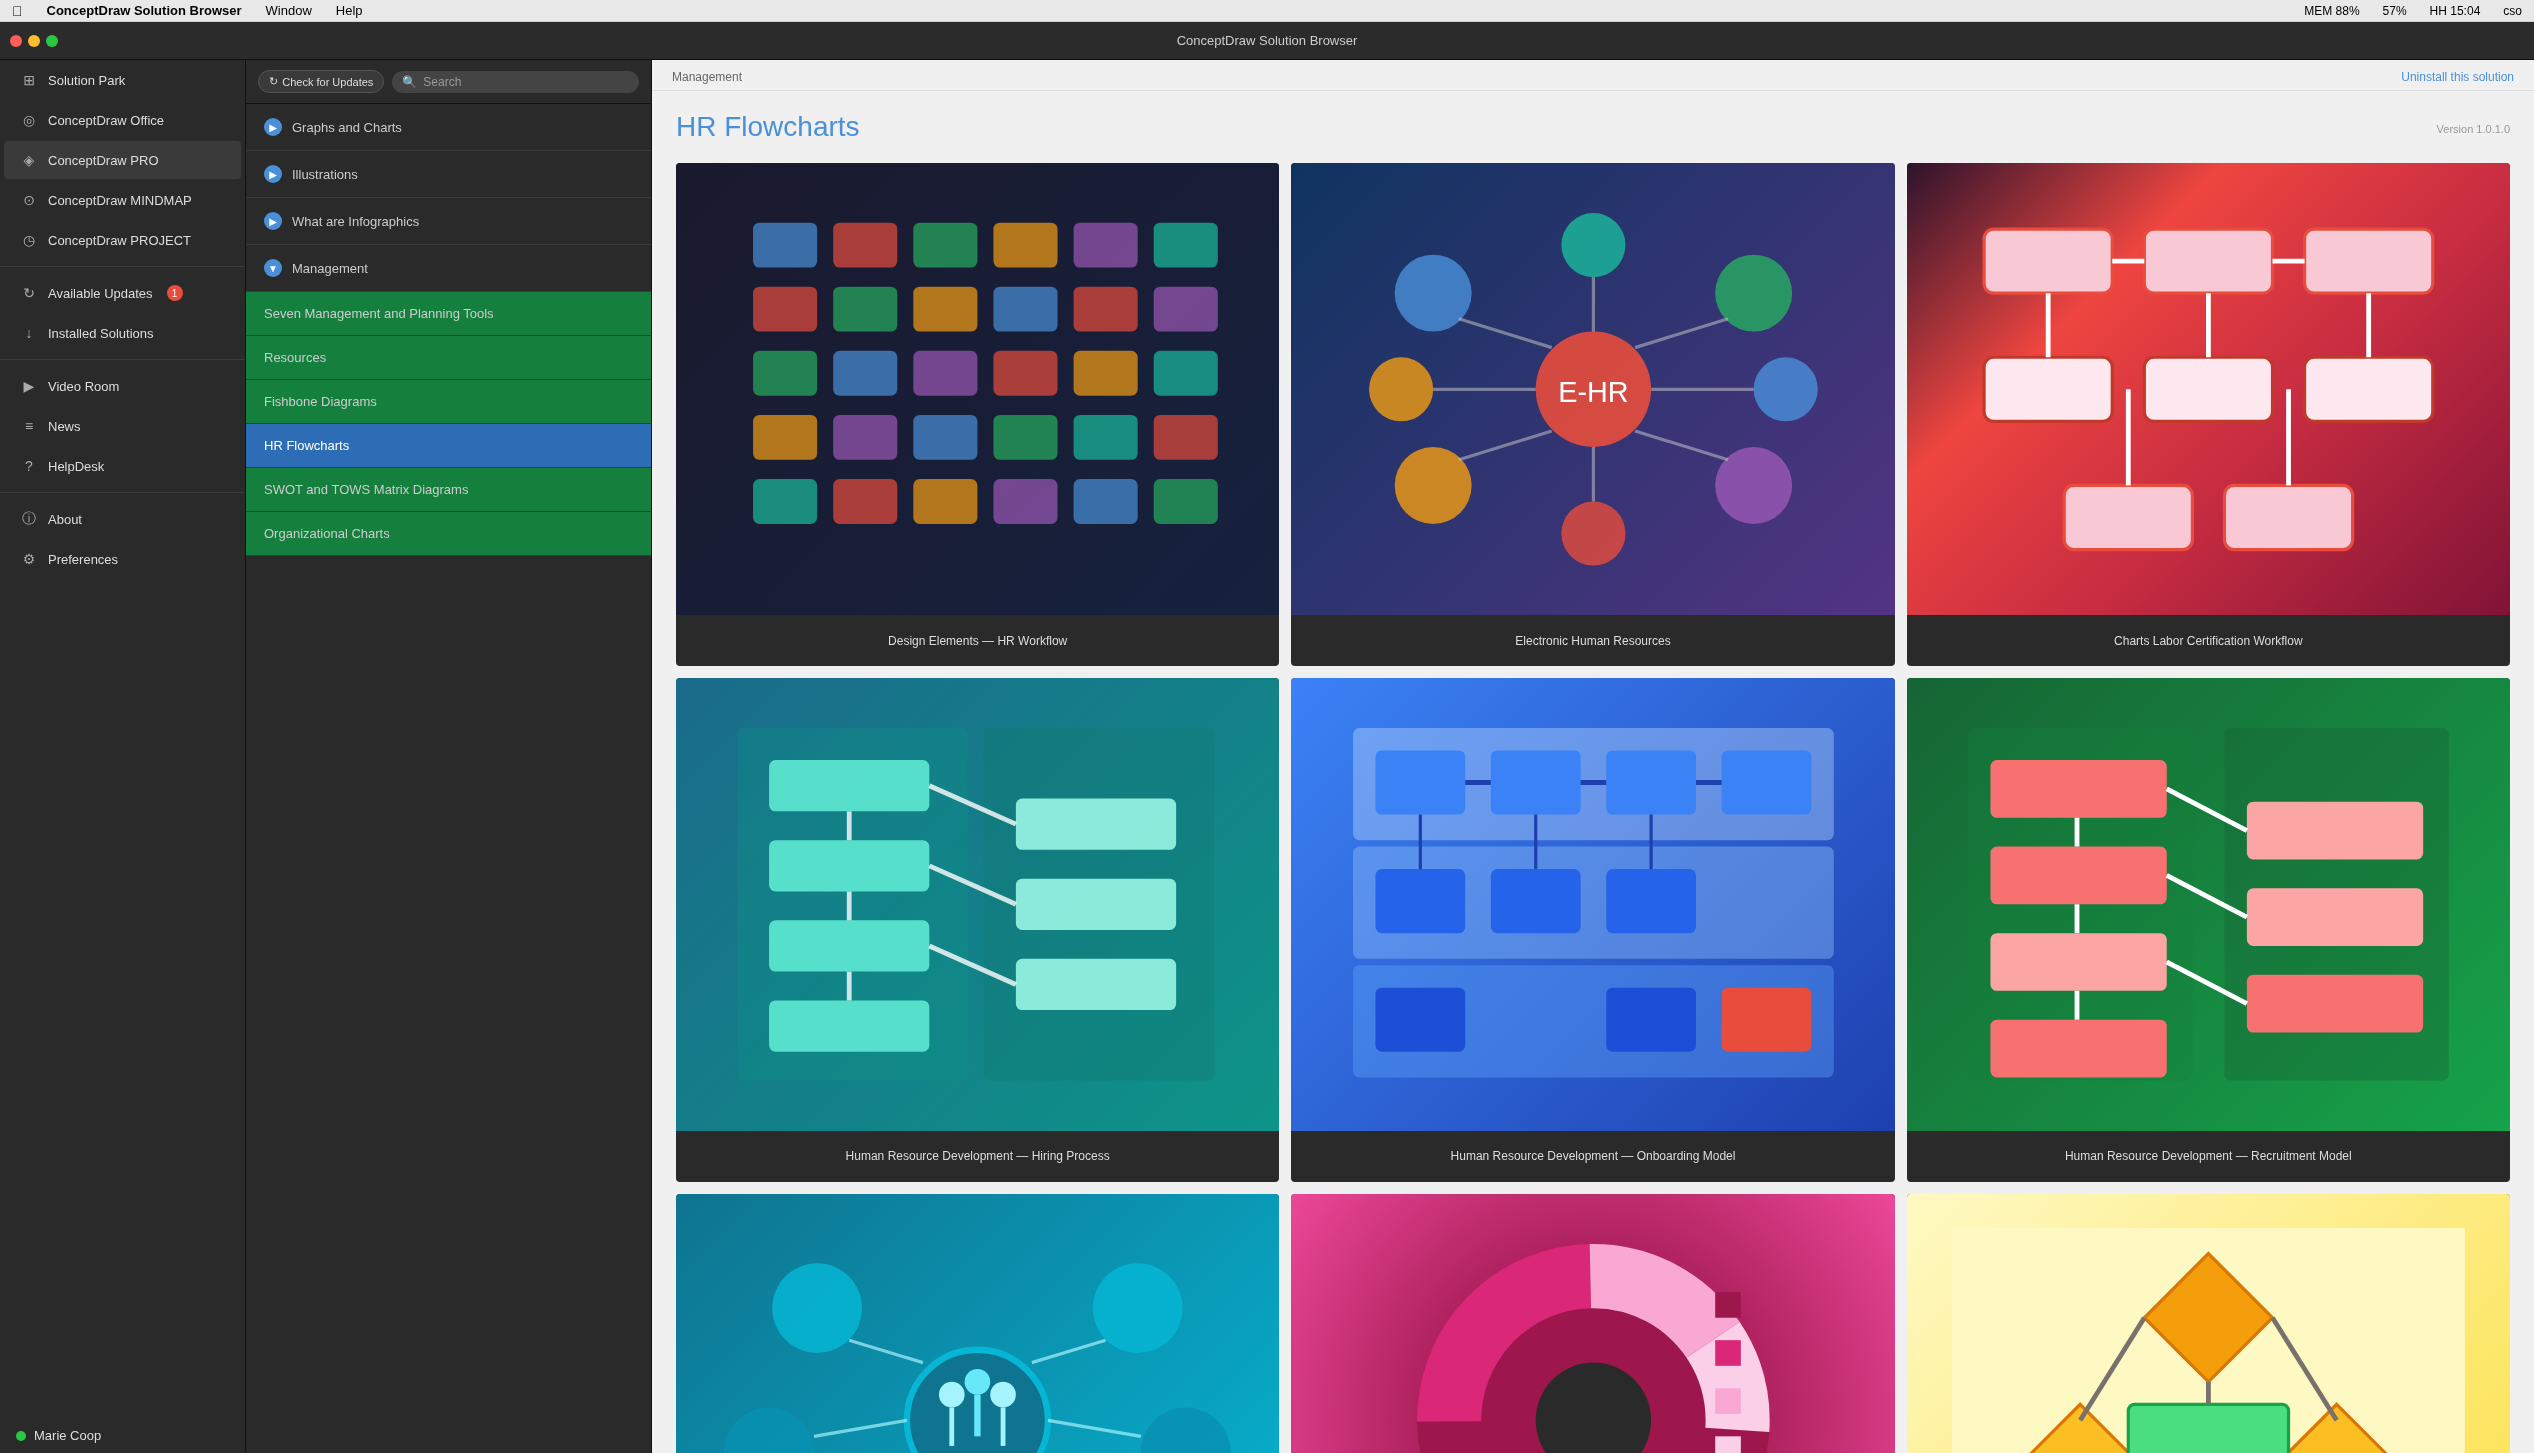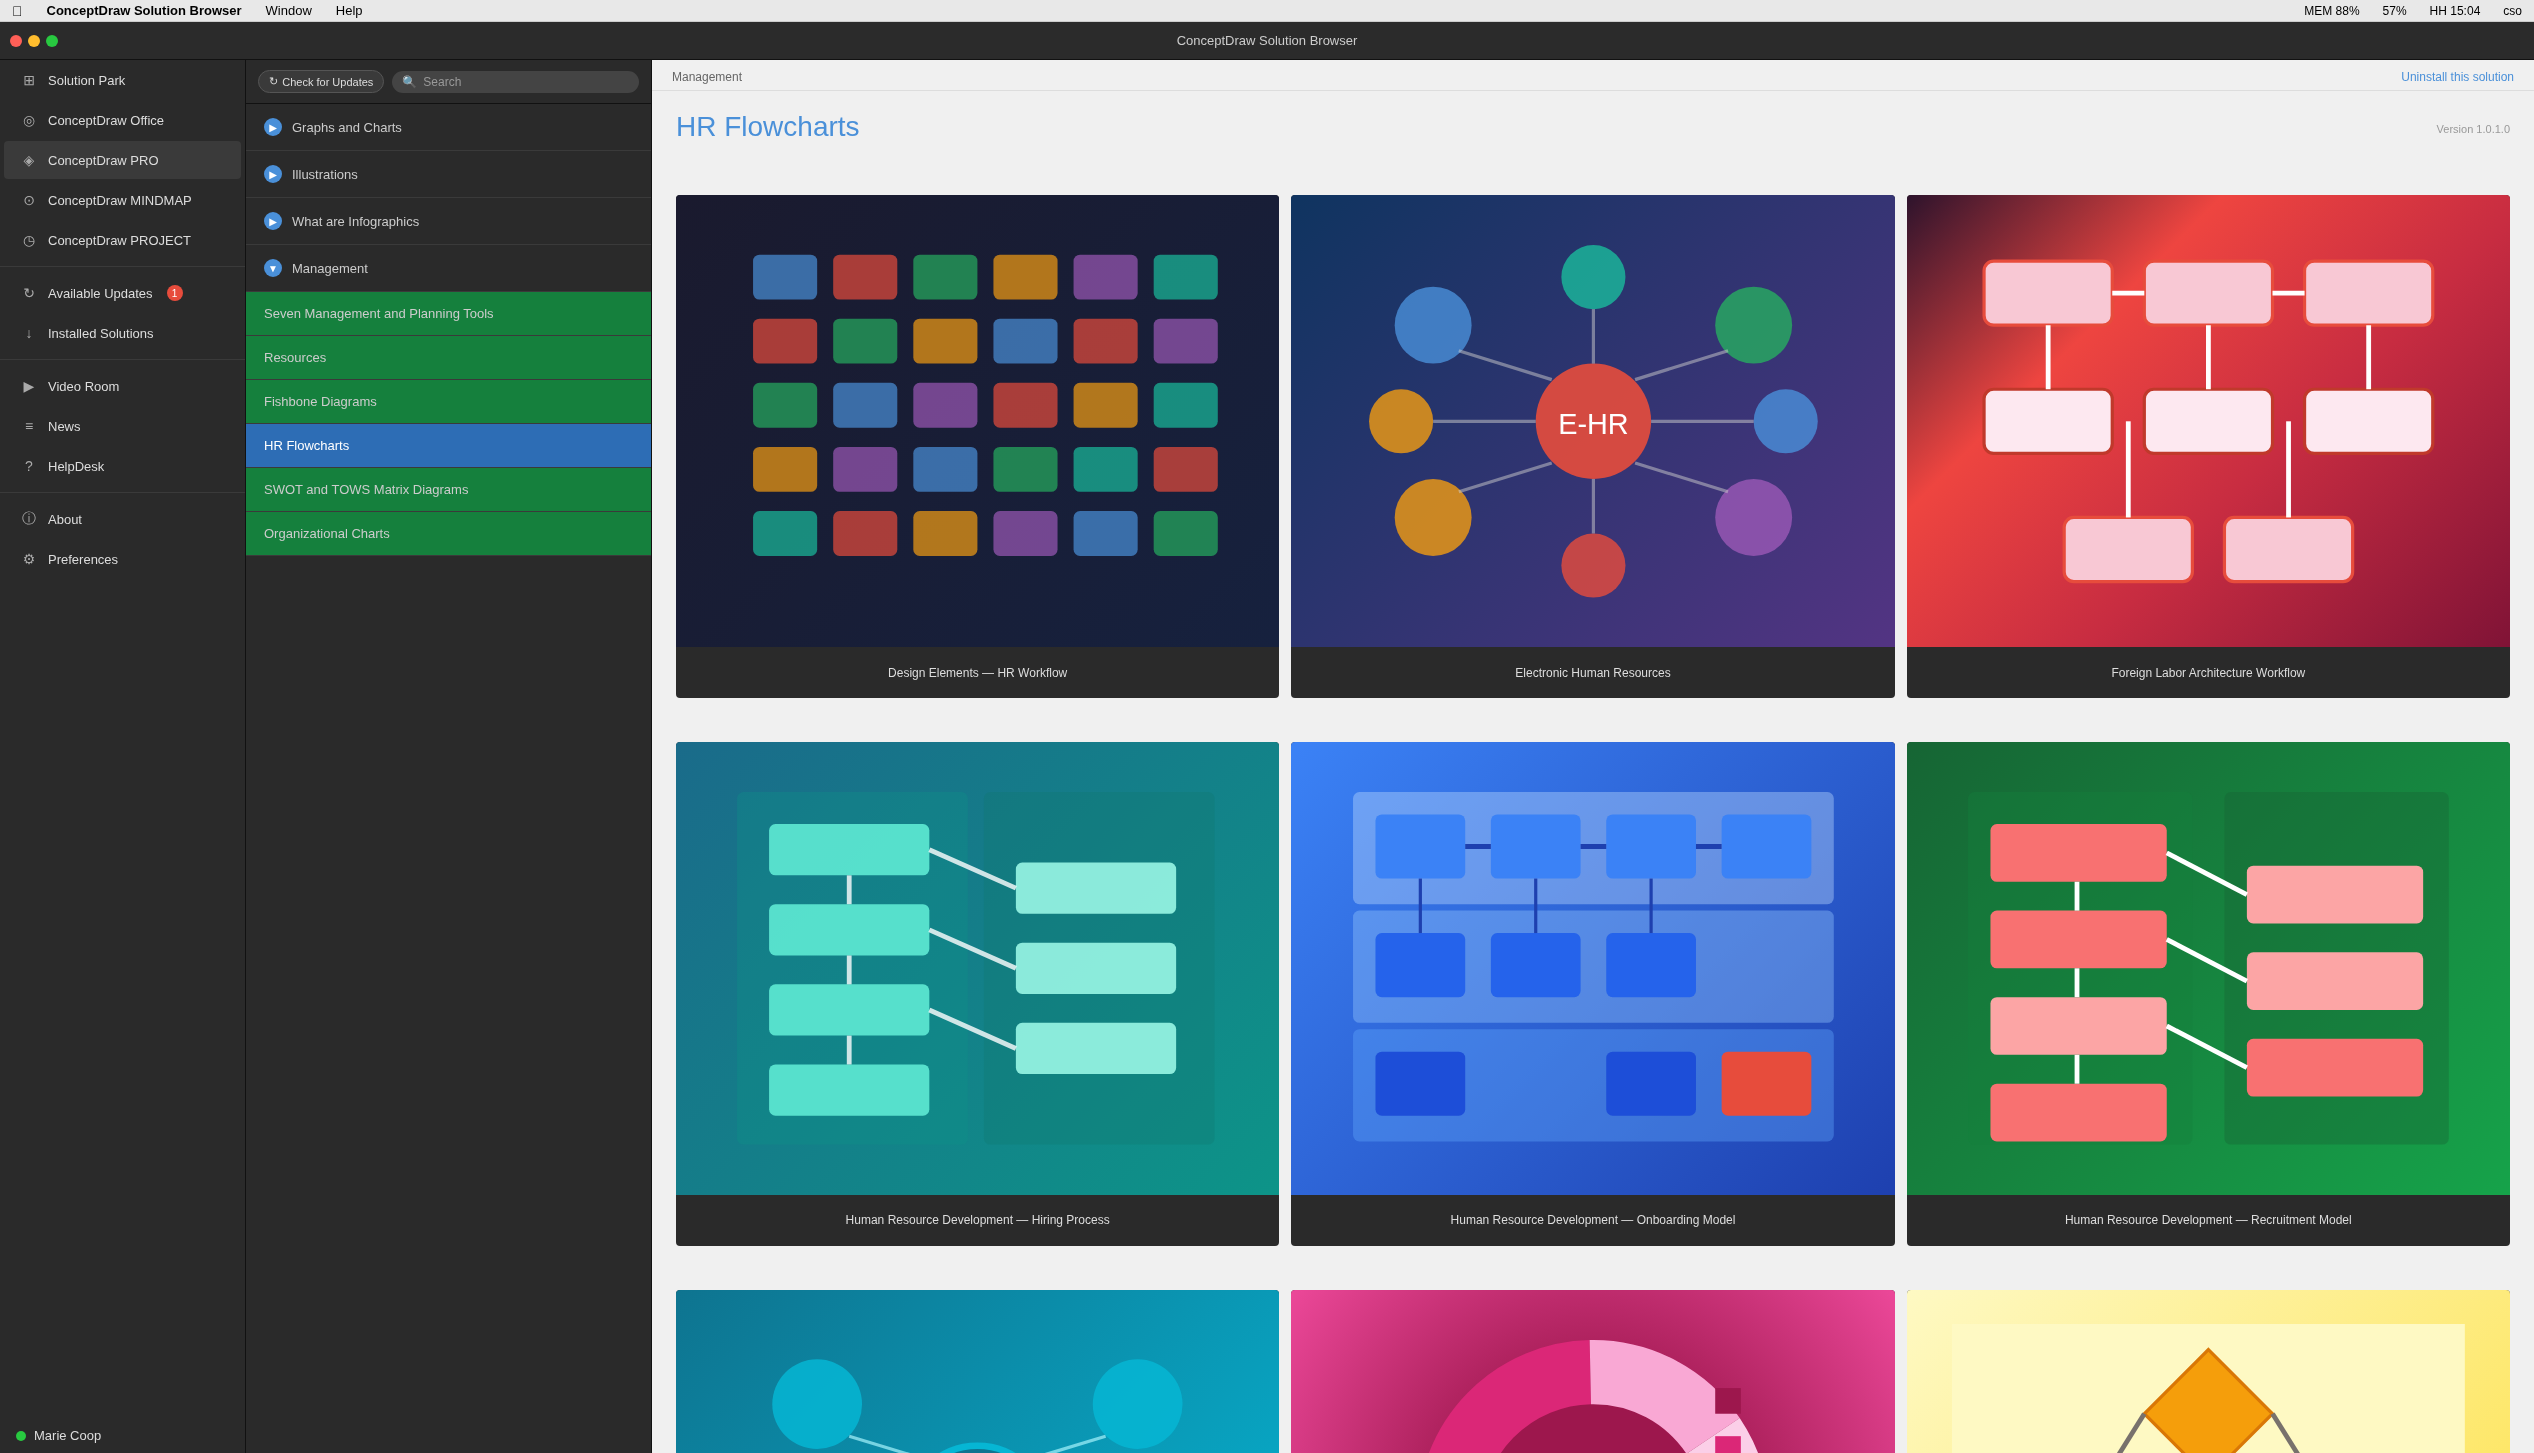--- a/index.html
+++ b/index.html
@@ -159,21 +159,20 @@
     .grid-gallery {
       display: grid;
       grid-template-columns: repeat(3, 1fr);
       gap: 12px;
     }
     .gallery-card {
       background: #2a2a2a;
       border-radius: 4px;
       overflow: hidden;
       cursor: pointer;
-      margin-top: 32px;
     }
     .gallery-thumb {
       width: 100%;
       aspect-ratio: 4/3;
       background: #444;
       display: flex;
       align-items: center;
       justify-content: center;
       overflow: hidden;
       position: relative;
@@ -487,21 +486,21 @@
 
               <line x1="50" y1="20" x2="60" y2="20" stroke="#fff" stroke-width="1.5" marker-end="url(#arrow)"></line>
               <line x1="100" y1="20" x2="110" y2="20" stroke="#fff" stroke-width="1.5"></line>
               <line x1="30" y1="30" x2="30" y2="50" stroke="#fff" stroke-width="1.5"></line>
               <line x1="80" y1="30" x2="80" y2="50" stroke="#fff" stroke-width="1.5"></line>
               <line x1="130" y1="30" x2="130" y2="50" stroke="#fff" stroke-width="1.5"></line>
               <line x1="55" y1="60" x2="55" y2="90" stroke="#fff" stroke-width="1.5"></line>
               <line x1="105" y1="60" x2="105" y2="90" stroke="#fff" stroke-width="1.5"></line>
             </svg>
           </div>
-          <div class="gallery-label">Foreign Labor Architecture Workflow</div>
+          <div class="gallery-label">Charts Labor Certification Workflow</div>
         </div>
 
         <div class="gallery-card">
           <div class="gallery-thumb thumb-hiring">
             <svg class="thumb-svg" viewBox="0 0 160 120" xmlns="http://www.w3.org/2000/svg">
 
               <rect x="5" y="5" width="72" height="110" fill="#0d9488" opacity="0.3" rx="2"></rect>
               <rect x="82" y="5" width="72" height="110" fill="#0f766e" opacity="0.3" rx="2"></rect>
 
               <rect x="15" y="15" width="50" height="16" rx="2" fill="#5eead4" opacity="0.9"></rect>

